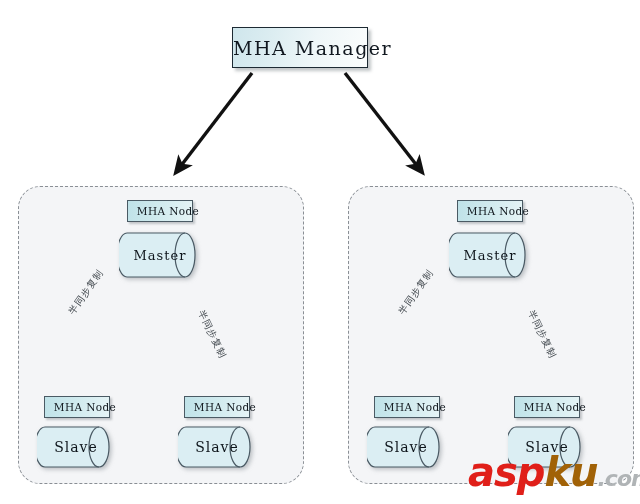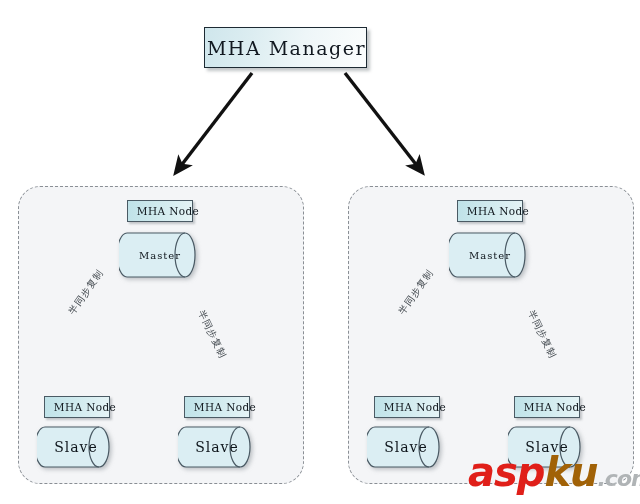--- a/index.html
+++ b/index.html
@@ -11,27 +11,27 @@
     position:relative;
   }
   #stage{position:absolute;left:0;top:0;width:640px;height:504px;}
 
   
   #edges{position:absolute;left:0;top:0;width:640px;height:504px;}
 
   
   .manager-box{
     position:absolute;
-    left:204px; top:27px;
-    width:163px; height:41px;
+    left:232px; top:27px;
+    width:136px; height:41px;
     box-sizing:border-box;
     border:1.6px solid #1d2a33;
     background:linear-gradient(105deg,#cfe6ec 0%,#dcedf1 28%,#eef6f8 60%,#fbfdfd 100%);
     box-shadow:3px 3px 3px rgba(120,128,134,.45);
-    display:flex;align-items:center;justify-content:flex-end;
+    display:flex;align-items:center;justify-content:flex-start;
   }
   .manager-box span{
     font-family:"DejaVu Serif", serif;
     font-size:19px;
     letter-spacing:1.5px;
     color:#111820;
     white-space:nowrap;
   }
 
   
@@ -67,21 +67,21 @@
   }
   .db svg{display:block;}
   .db .db-label{
     position:absolute;left:0;top:0;width:100%;height:100%;
     display:flex;align-items:center;justify-content:center;
     font-family:"DejaVu Serif", serif;
     color:#0e151b;
     white-space:nowrap;
     pointer-events:none;
   }
-  .db.big .db-label{font-size:10px;letter-spacing:1px;padding-right:12px;}
+  .db.big .db-label{font-size:13px;letter-spacing:1px;padding-right:12px;}
   .db.small .db-label{font-size:14px;letter-spacing:1px;padding-right:12px;}
 
   
   .rep-label{
     position:absolute;
     font-family:"DejaVu Sans", sans-serif;
     font-size:9.5px;
     color:#3b4248;
     white-space:nowrap;
     letter-spacing:1px;

